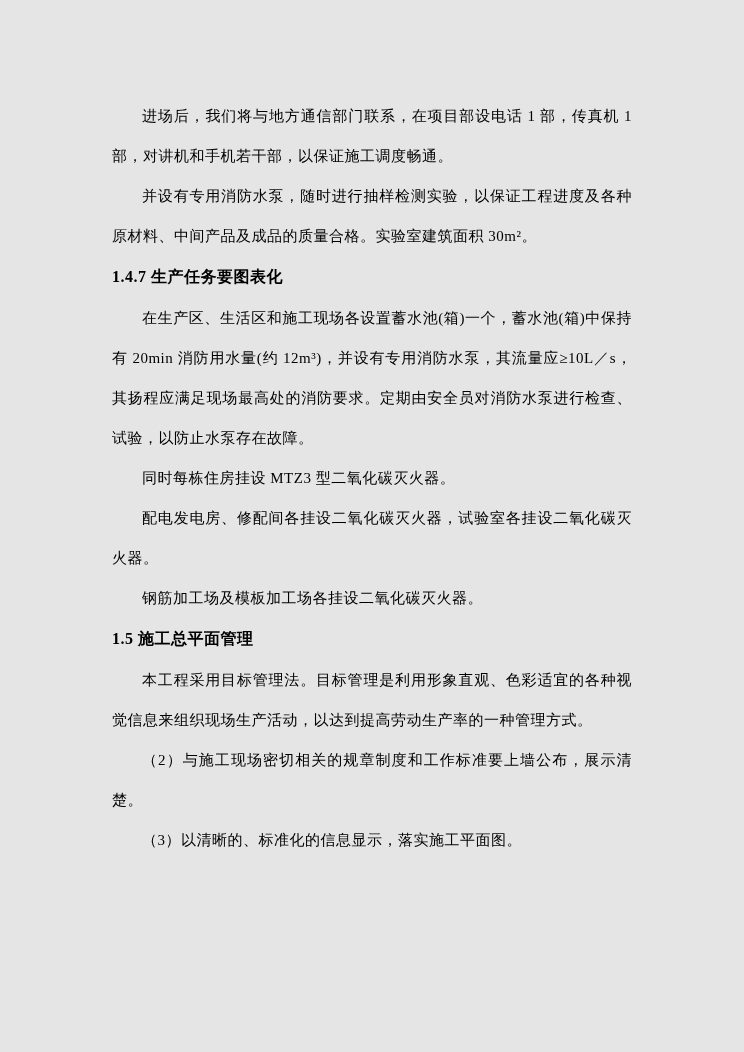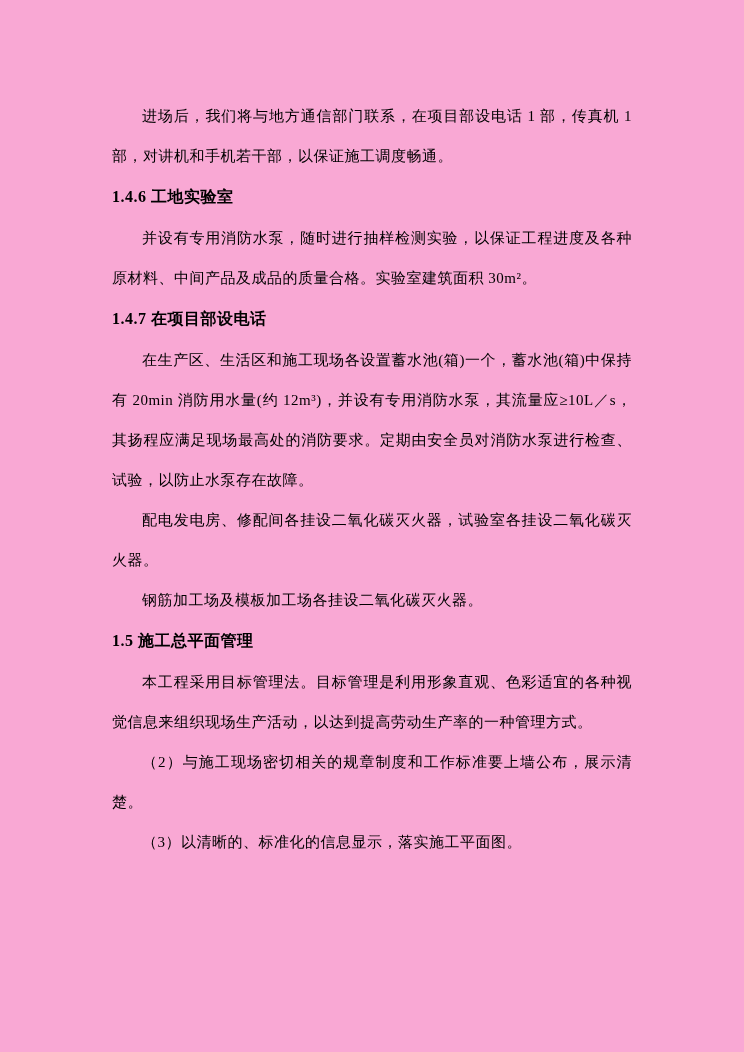--- a/index.html
+++ b/index.html
@@ -4,21 +4,21 @@
 <style>
   html, body {
     margin: 0;
     padding: 0;
     background: #ffffff;
   }
   .page {
     width: 744px;
     height: 1052px;
     margin: 0 auto;
-    background: #f9a8d4;
+    background: #e5e5e5;
     box-sizing: border-box;
     padding: 96px 112px 60px 112px;
     font-family: "Liberation Serif", "DejaVu Serif", serif;
     color: #000000;
     overflow: hidden;
   }
   .doc p {
     margin: 0;
     font-size: 15px;
     line-height: 40px;
@@ -34,24 +34,24 @@
     text-indent: 0;
     letter-spacing: 0.5px;
   }
 </style>
 </head>
 <body>
 
 <div class="page">
   <div class="doc">
     <p>进场后，我们将与地方通信部门联系，在项目部设电话 1 部，传真机 1 部，对讲机和手机若干部，以保证施工调度畅通。</p>
-    <h3>1.4.6 工地实验室</h3>
     <p>并设有专用消防水泵，随时进行抽样检测实验，以保证工程进度及各种原材料、中间产品及成品的质量合格。实验室建筑面积 30m²。</p>
-    <h3>1.4.7 在项目部设电话</h3>
+    <h3>1.4.7 生产任务要图表化</h3>
     <p>在生产区、生活区和施工现场各设置蓄水池(箱)一个，蓄水池(箱)中保持有 20min 消防用水量(约 12m³)，并设有专用消防水泵，其流量应≥10L／s，其扬程应满足现场最高处的消防要求。定期由安全员对消防水泵进行检查、试验，以防止水泵存在故障。</p>
+    <p>同时每栋住房挂设 MTZ3 型二氧化碳灭火器。</p>
     <p>配电发电房、修配间各挂设二氧化碳灭火器，试验室各挂设二氧化碳灭火器。</p>
     <p>钢筋加工场及模板加工场各挂设二氧化碳灭火器。</p>
     <h3>1.5 施工总平面管理</h3>
     <p>本工程采用目标管理法。目标管理是利用形象直观、色彩适宜的各种视觉信息来组织现场生产活动，以达到提高劳动生产率的一种管理方式。</p>
     <p>（2）与施工现场密切相关的规章制度和工作标准要上墙公布，展示清楚。</p>
     <p>（3）以清晰的、标准化的信息显示，落实施工平面图。</p>
   </div>
 </div>
 
 </body></html>

